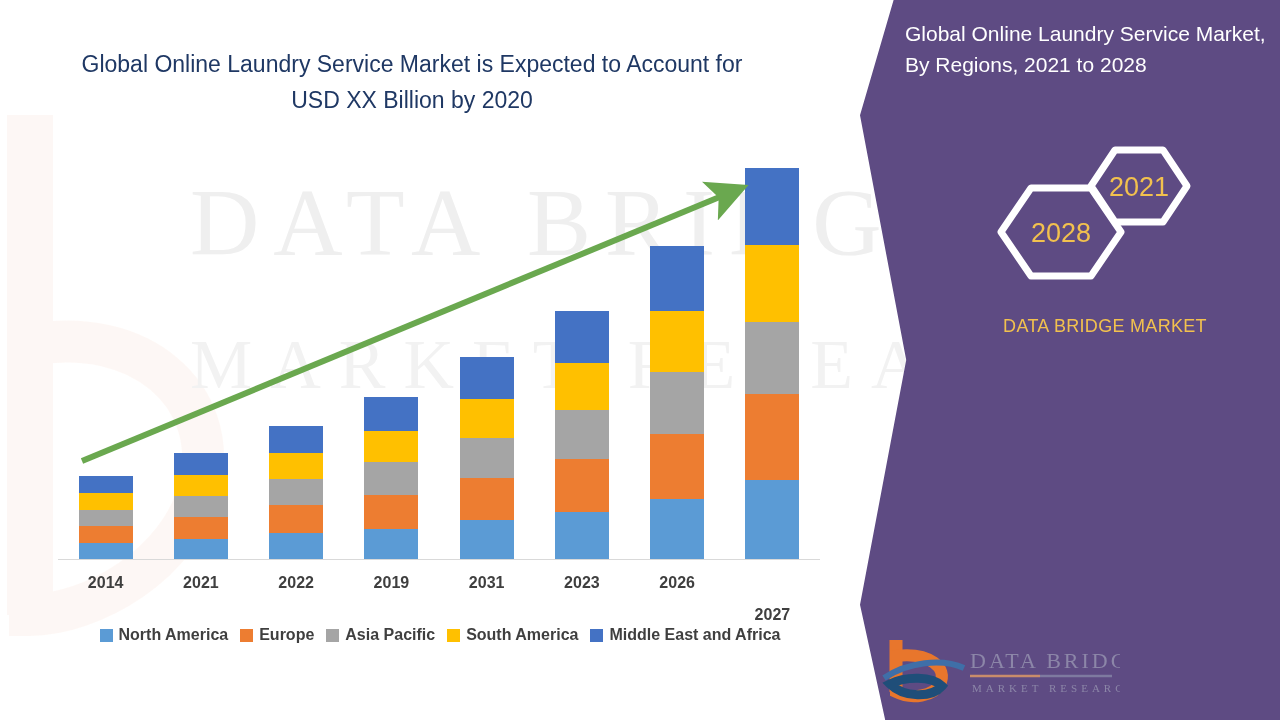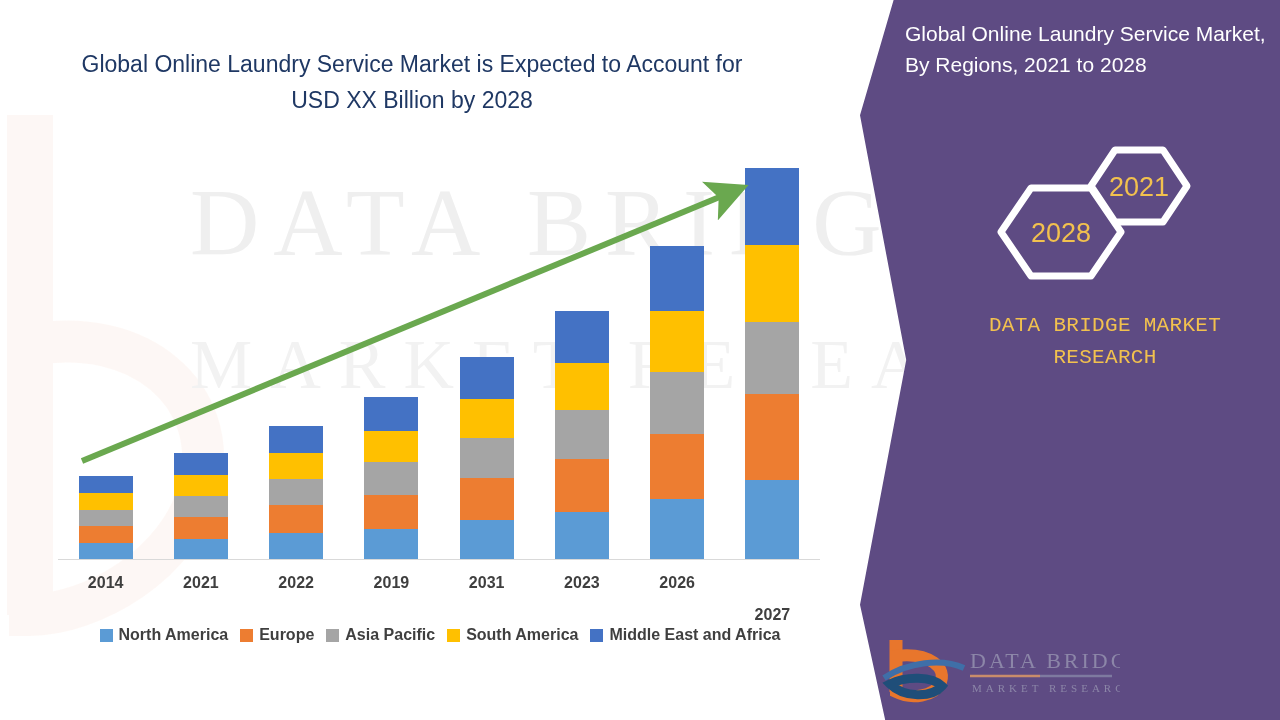--- a/index.html
+++ b/index.html
@@ -153,24 +153,23 @@
     position: absolute;
     left: 85px; top: 125px;
     width: 320px; height: 175px;
   }
   .brand-text {
     position: absolute;
     left: 60px; top: 310px;
     width: 330px;
     text-align: center;
     color: #F2C14E;
-    font-size: 21px;
+    font-size: 18px;
     line-height: 32px;
     letter-spacing: 0.3px;
-    font-family: Liberation Mono, monospace;
   }
   .logo-wrap {
     position: absolute;
     left: 880px; top: 634px;
     width: 240px; height: 72px;
   }
 </style>
 </head>
 <body>
 
@@ -179,21 +178,21 @@
   <div class="left-panel">
 
     <svg class="wm-logo" viewBox="0 0 300 560">
       <path d="M60 20 L60 520" stroke="#FBE8DF" stroke-width="46" fill="none"></path>
       <path d="M60 250 C 170 230, 250 300, 230 390 C 212 470, 120 520, 60 520 Z" fill="none" stroke="#FBE8DF" stroke-width="42"></path>
     </svg>
 
     <div class="wm-text">DATA BRIDGE</div>
     <div class="wm-text second">MARKET RESEARCH</div>
 
-    <div class="chart-title">Global Online Laundry Service Market is Expected to Account for USD XX Billion by 2028</div>
+    <div class="chart-title">Global Online Laundry Service Market is Expected to Account for USD XX Billion by 2020</div>
 
     <div class="plot" id="plot">
         <div class="bar" style="left: 20.625px;">
           <div class="seg" title="Middle East and Africa 2020: 16" style="background: rgb(68, 114, 196); height: 16.8px;"></div>
           <div class="seg" title="South America 2020: 16" style="background: rgb(255, 192, 0); height: 16.8px;"></div>
           <div class="seg" title="Asia Pacific 2020: 16" style="background: rgb(165, 165, 165); height: 16.8px;"></div>
           <div class="seg" title="Europe 2020: 16" style="background: rgb(237, 125, 49); height: 16.8px;"></div>
           <div class="seg" title="North America 2020: 16" style="background: rgb(91, 155, 213); height: 16.8px;"></div>
         </div>
         <div class="bar" style="left: 115.875px;">
@@ -302,21 +301,20 @@
       <polygon points="16,92 46,48 106,48 136,92 106,136 46,136" fill="none" stroke="#ffffff" stroke-width="7" stroke-linejoin="round"></polygon>
 
       <polygon points="106,46 130,10 178,10 202,46 178,82 130,82" fill="#5E4B83" stroke="#ffffff" stroke-width="7" stroke-linejoin="round"></polygon>
       <text id="hex-back" x="76" y="102" text-anchor="middle" font-family="Liberation Sans, sans-serif" font-size="27" fill="#F2C14E">2028</text>
       <text id="hex-front" x="154" y="56" text-anchor="middle" font-family="Liberation Sans, sans-serif" font-size="27" fill="#F2C14E">2021</text>
     </svg>
   </div>
 
   <div class="brand-text" style="left:940px; top:310px; width:330px;">
     <div>DATA BRIDGE MARKET</div>
-    <div>RESEARCH</div>
   </div>
 
   <div class="logo-wrap">
     <svg viewBox="0 0 240 72" width="240" height="72">
 
       <path d="M16 6 L16 58" stroke="#E8762C" stroke-width="13" fill="none"></path>
       <path d="M16 22 C 50 18, 68 34, 60 50 C 54 62, 32 66, 16 58 Z" fill="none" stroke="#E8762C" stroke-width="12"></path>
 
       <path d="M4 44 C 28 28, 62 24, 84 34" stroke="#3F6FA8" stroke-width="6" fill="none"></path>
       <path d="M10 50 C 26 42, 52 42, 62 52 C 52 64, 24 64, 10 50 Z" fill="none" stroke="#1F4E79" stroke-width="9"></path>

